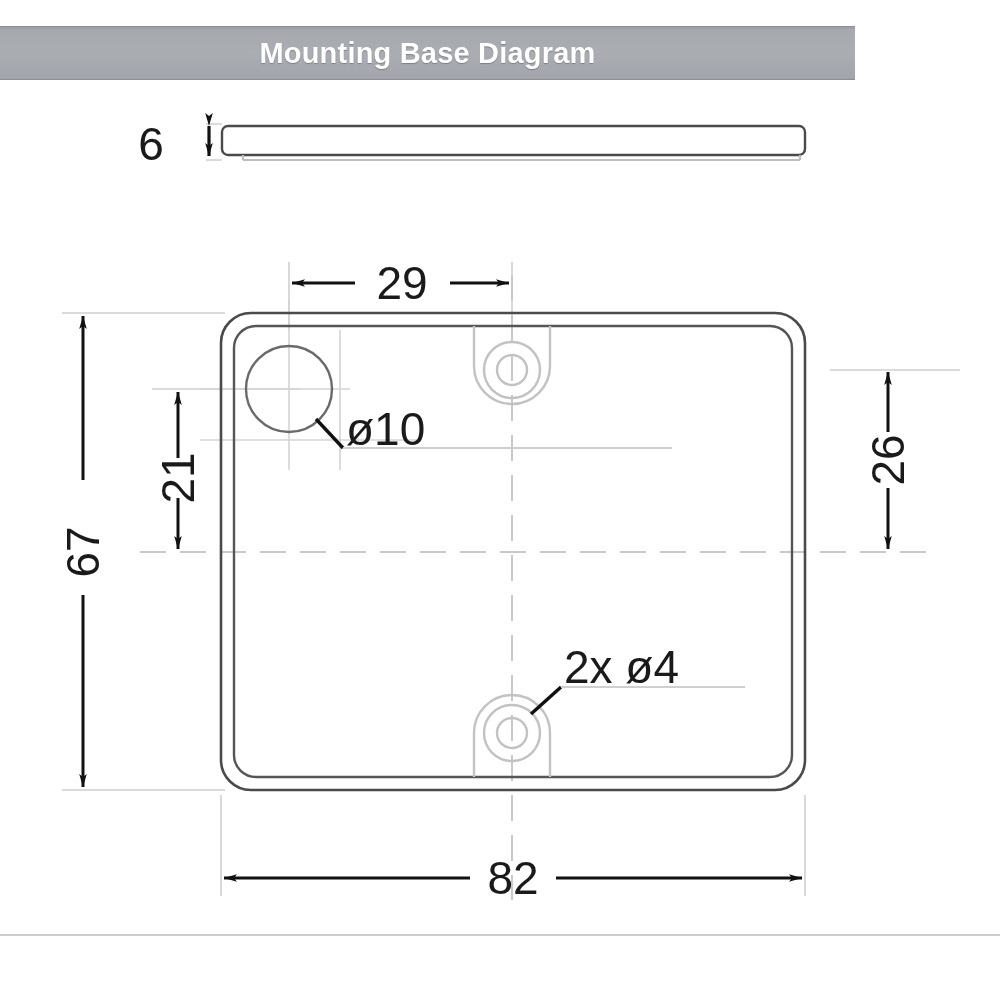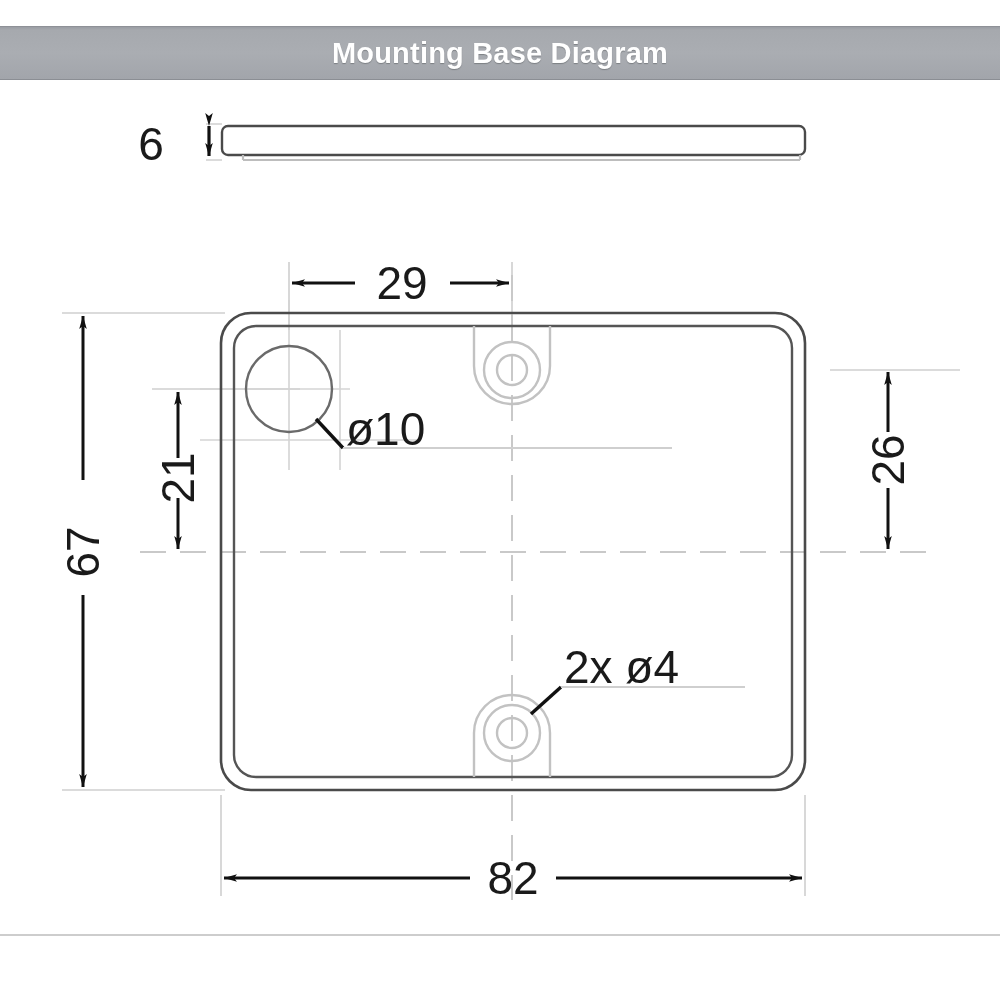--- a/index.html
+++ b/index.html
@@ -18,21 +18,21 @@
     position: relative;
     width: 1000px;
     height: 1000px;
     background: #ffffff;
   }
   
   #header-bar {
     position: absolute;
     left: 0;
     top: 26px;
-    width: 1000px;
+    width: 855px;
     height: 54px;
     background: linear-gradient(to bottom, #9a9da3 0px, #a6a9ae 3px, #aaadb2 50%, #a2a5ab 100%);
     border-top: 1px solid #8e9197;
     border-bottom: 1px solid #8b8e94;
     box-sizing: border-box;
     display: flex;
     align-items: center;
     justify-content: center;
   }
   #header-title {

